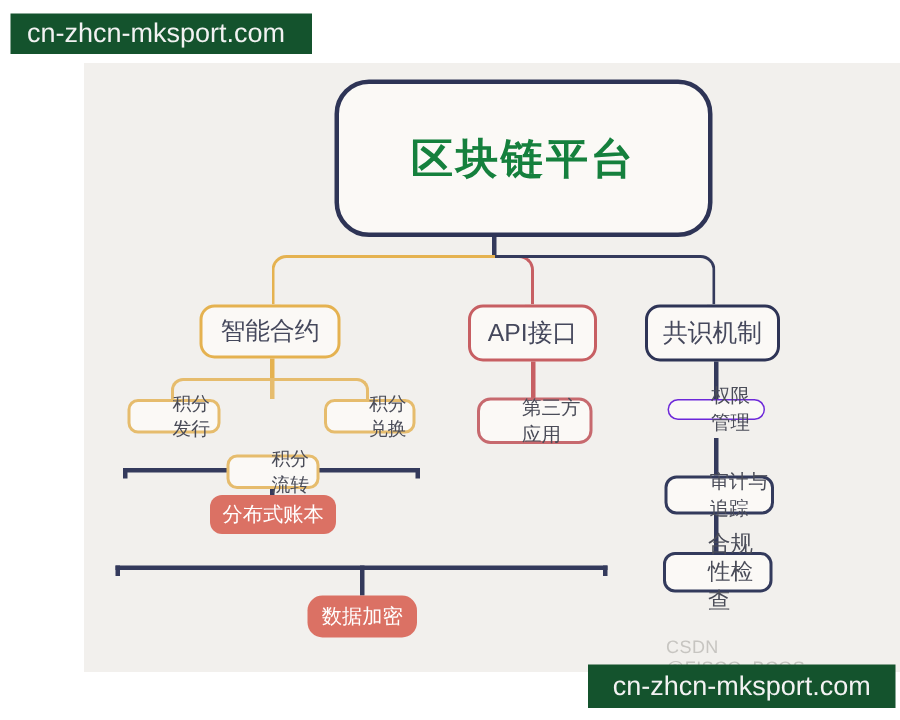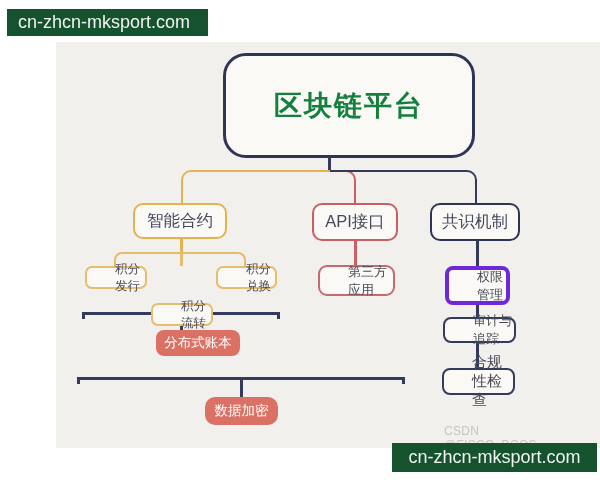--- a/index.html
+++ b/index.html
@@ -35,28 +35,28 @@
   }
   .lvl2 { font-size: 16.5px; }
   .n-gold  { left: 133px; top: 203px; width: 94px; height: 36px; border: 2.5px solid #e5b250; }
   .n-red   { left: 312px; top: 203px; width: 86px; height: 38px; border: 2.5px solid #c75f63; }
   .n-navy  { left: 430px; top: 203px; width: 90px; height: 38px; border: 2.5px solid #2e3456; }
   .lvl3 { font-size: 12.5px; border-radius: 7px; color: #4a4c58; padding-left: 28px; }
   .c-gold1 { left: 85px;  top: 266px; width: 62px; height: 23px; border: 2px solid #e6bc6d; }
   .c-gold2 { left: 151px; top: 266px; width: 62px; height: 23px; border: 2px solid #e6bc6d; margin-top: 37px; }
   .c-gold3 { left: 216px; top: 266px; width: 61px; height: 23px; border: 2px solid #e6bc6d; }
   .c-red1  { left: 318px; top: 265px; width: 77px; height: 31px; border: 2px solid #c7696e; border-radius: 9px; font-size: 13px; }
-  .c-navy1 { left: 445px; top: 266px; width: 65px; height: 39px; border: 4px solid #6d28d9; border-radius: 8px; font-size: 13px; }
+  .c-navy1 { left: 445px; top: 266px; width: 65px; height: 14px; border: 1px solid #6d28d9; border-radius: 8px; font-size: 13px; }
   .c-navy2 { left: 443px; top: 317px; width: 73px; height: 26px; border: 2px solid #333a5c; border-radius: 8px; font-size: 13px; }
   .c-navy3 { left: 442px; top: 368px; width: 73px; height: 27px; border: 2px solid #333a5c; border-radius: 8px; font-size: 15px; }
   .pill {
     position: absolute; display: flex; align-items: center; justify-content: center;
     background: #db7164; color: #ffffff; border-radius: 8px; font-size: 13.5px;
   }
-  .pill-ledger  { left: 140px; top: 330px; width: 84px; height: 26px; margin-left: 16px; }
+  .pill-ledger  { left: 140px; top: 330px; width: 84px; height: 26px; }
   .pill-encrypt { left: 205px; top: 397px; width: 73px; height: 28px; border-radius: 10px; }
   
   .ln { position: absolute; background: #343a5c; }
   .stub-root  { left: 328px; top: 156px; width: 3px;  height: 16px; }
   .br-gold {
     position: absolute; left: 181px; top: 170px; width: 149px; height: 33px;
     border-top: 2.5px solid #e5b250; border-left: 2.5px solid #e5b250;
     border-top-left-radius: 10px;
   }
   .br-red {

